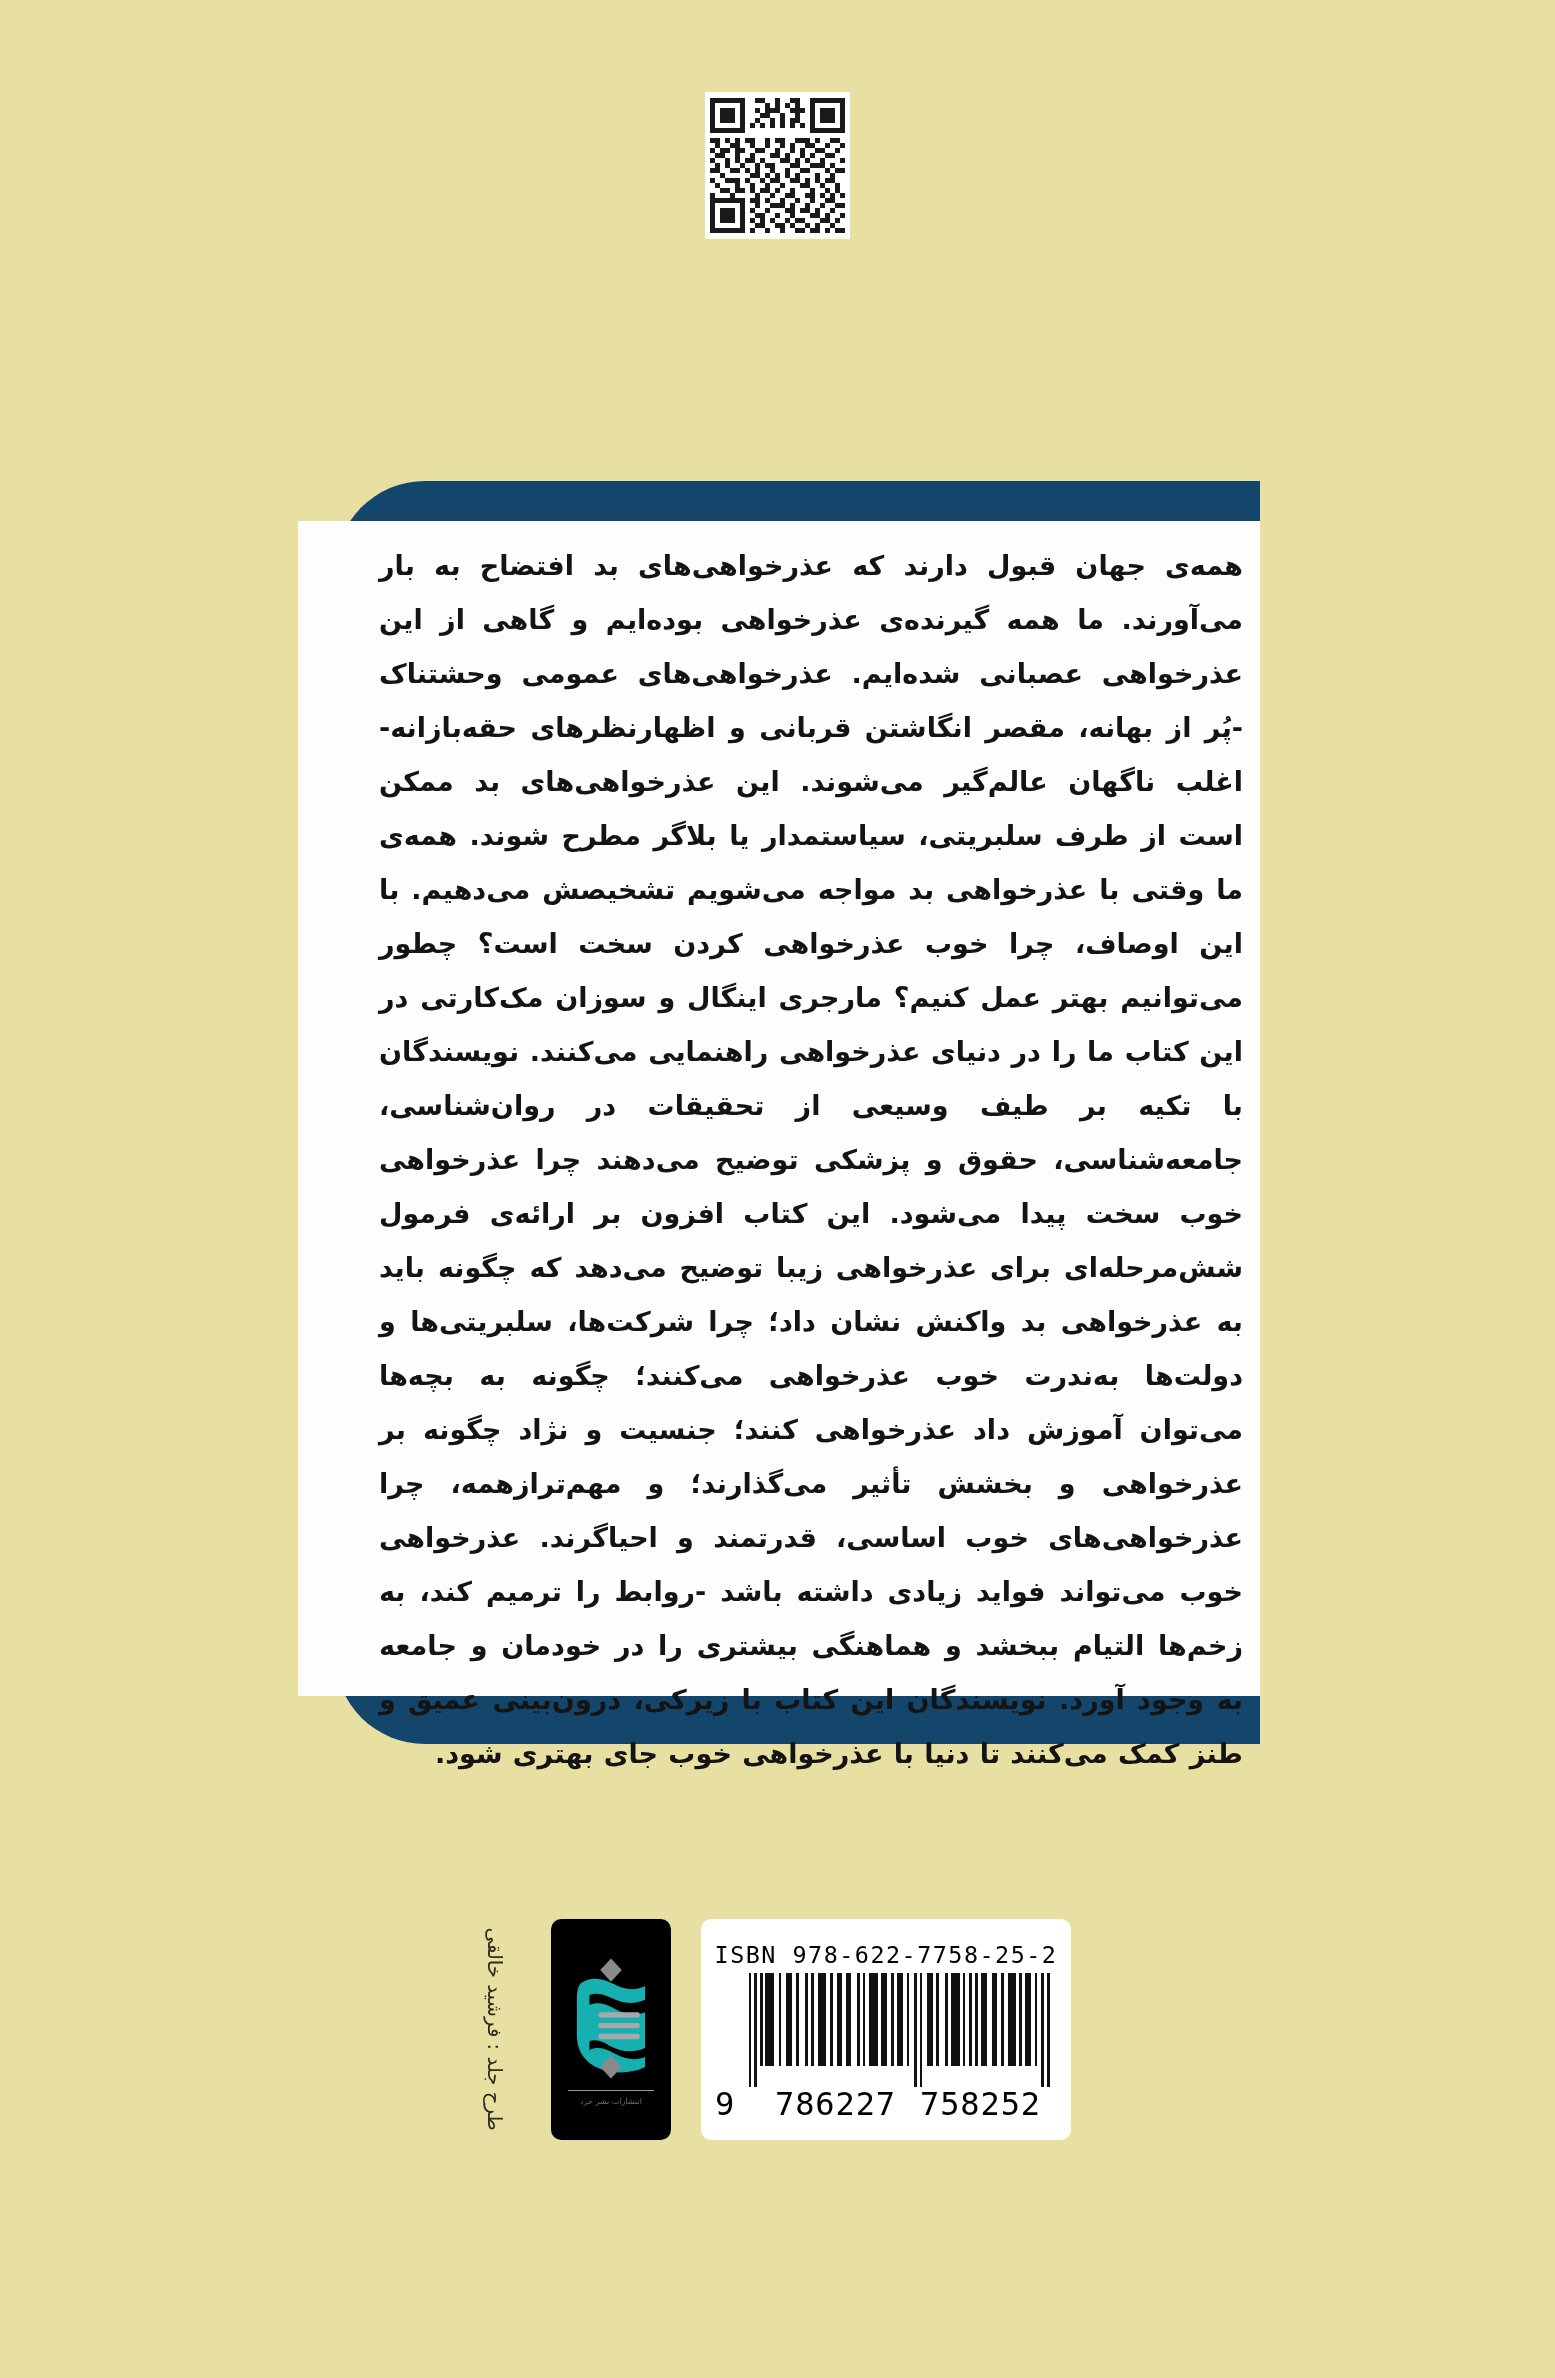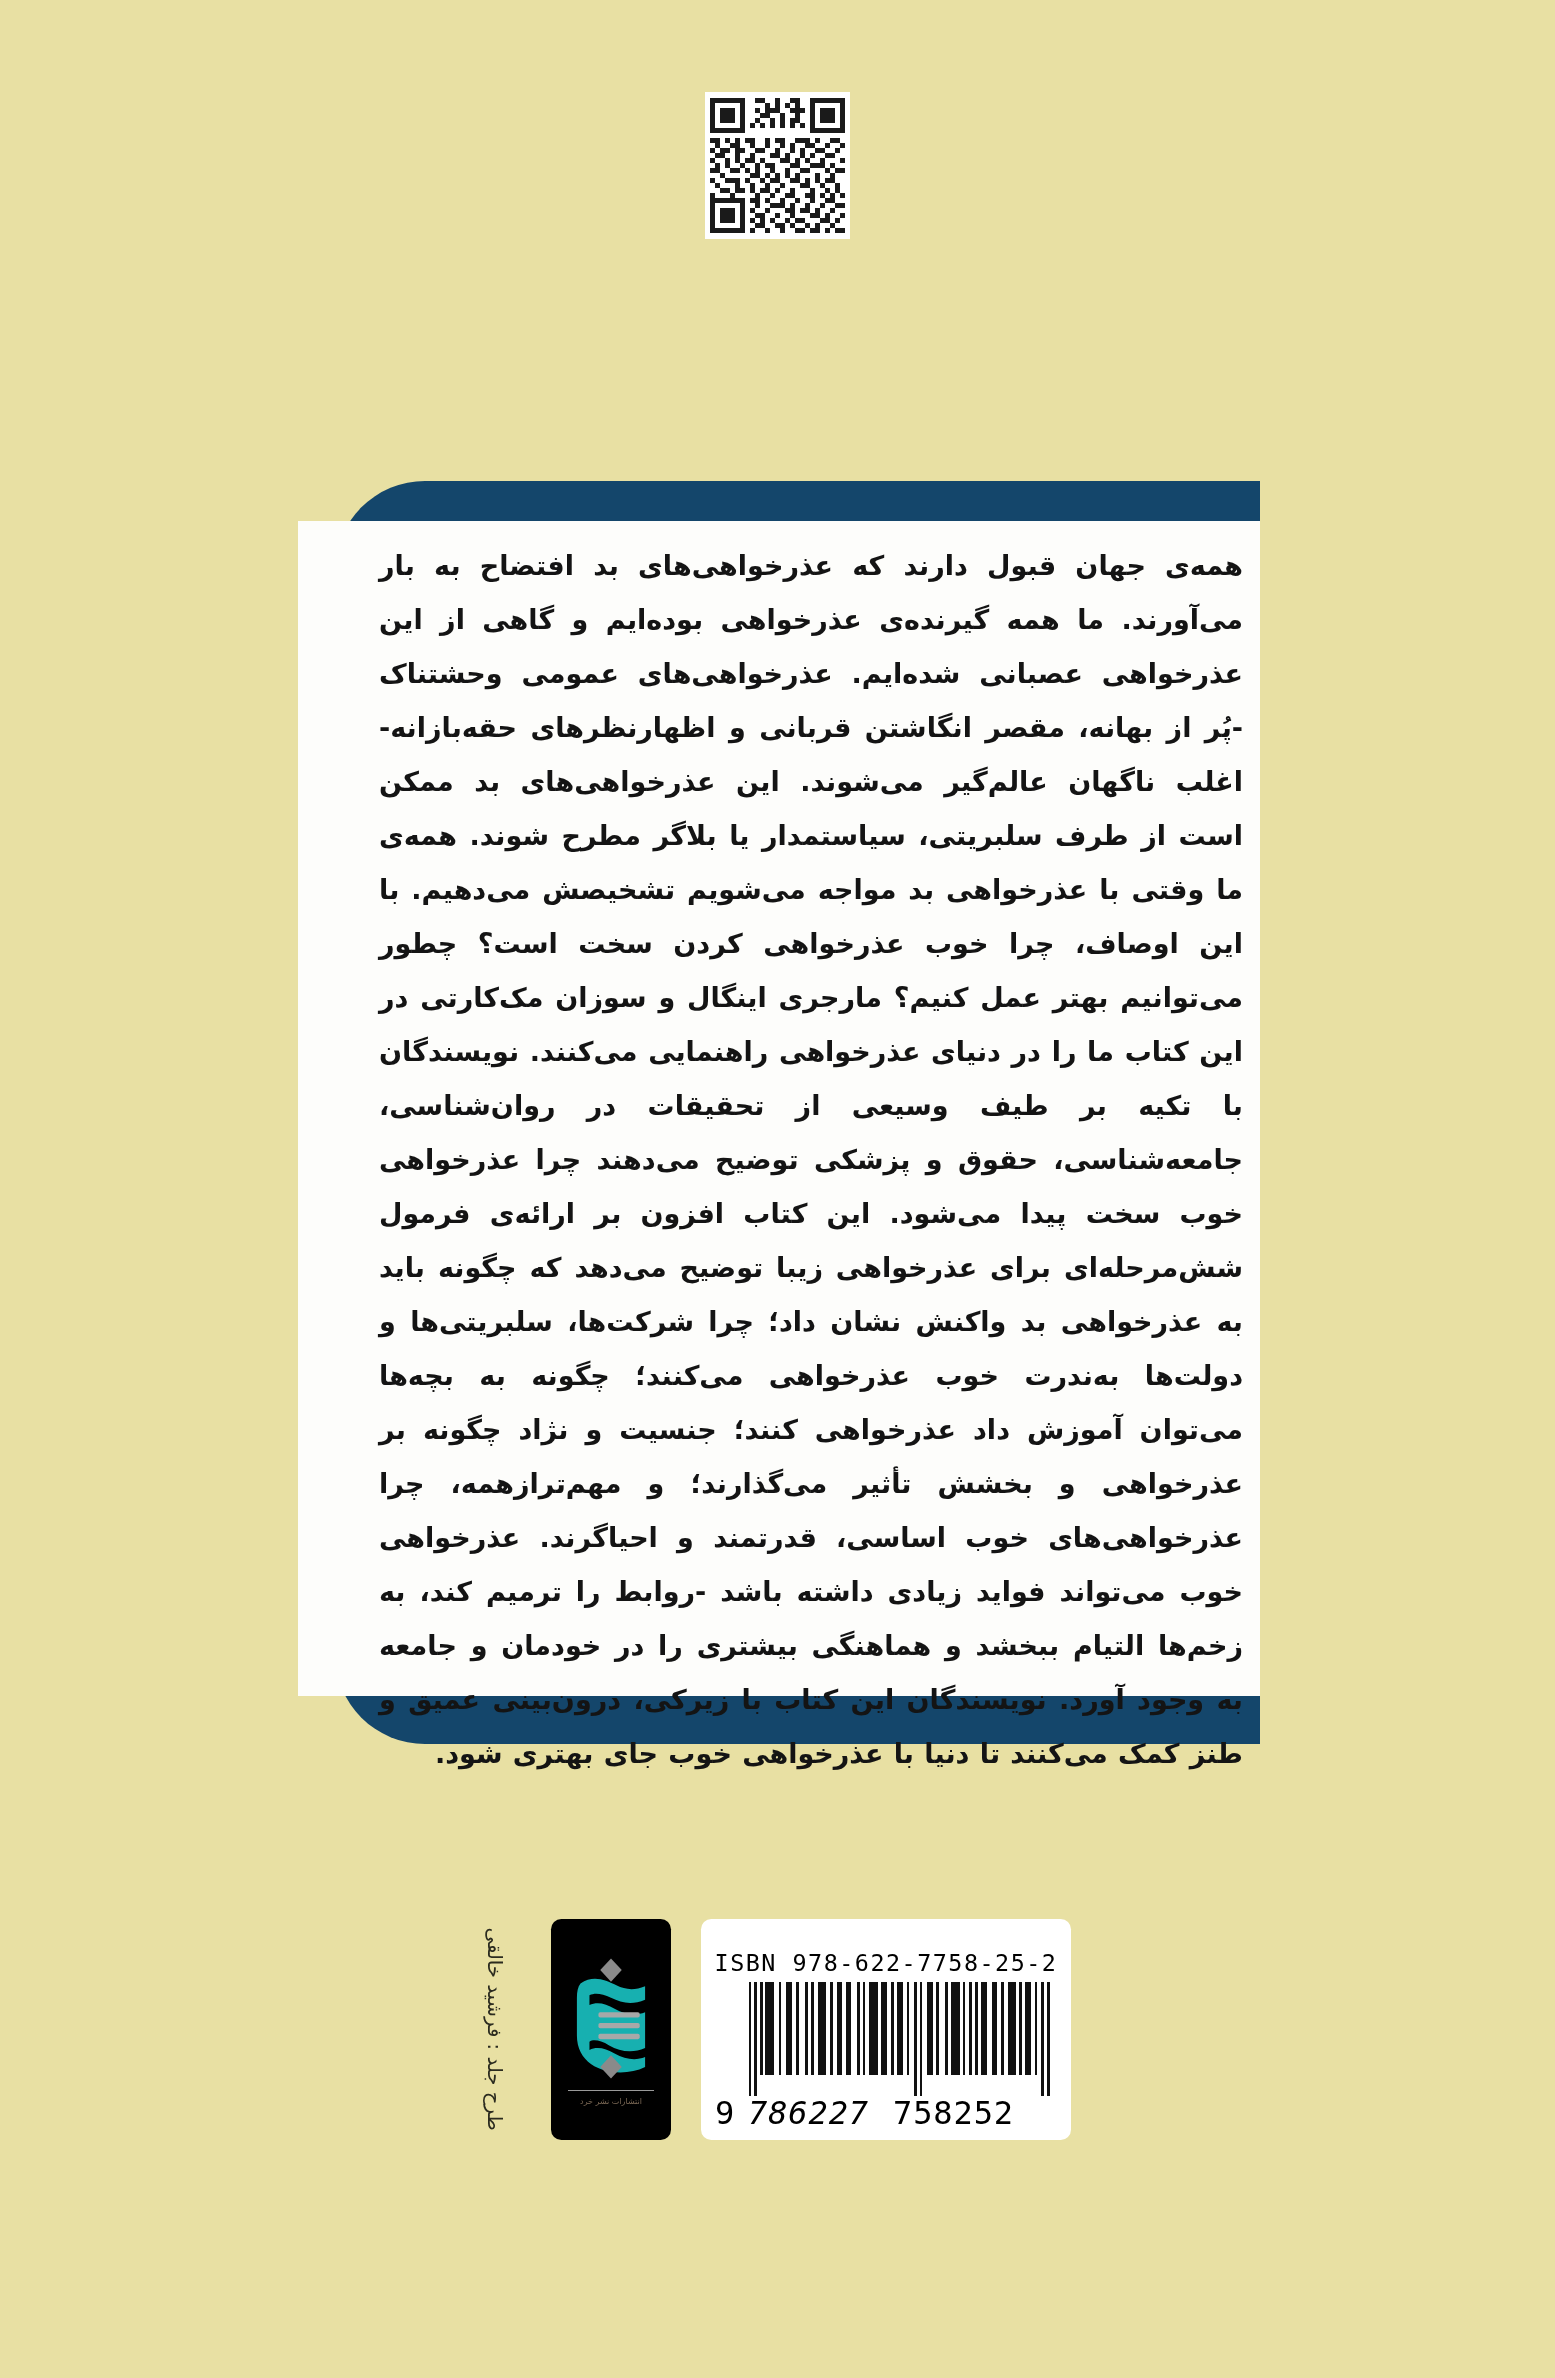--- a/index.html
+++ b/index.html
@@ -92,21 +92,21 @@
     top: 15px;
     width: 370px;
     height: 221px;
     background: #ffffff;
     border-radius: 10.3px;
     box-sizing: border-box;
     padding: 13px 13px 9px 13px;
     display: flex;
     flex-direction: column;
     align-items: center;
-    justify-content: flex-end;
+    justify-content: center;
   }
   #isbn-number {
     font-family: "DejaVu Sans Mono", "Liberation Mono", monospace;
     font-size: 23.4px;
     letter-spacing: 1.5px;
     color: #000;
     direction: ltr;
     white-space: nowrap;
     margin-bottom: 4.7px;
     font-weight: normal;
@@ -123,21 +123,21 @@
     justify-content: flex-start;
     align-items: baseline;
     font-family: "DejaVu Sans Mono", "Liberation Mono", monospace;
     font-size: 32px;
     color: #000;
     margin-top: -0.9px;
     line-height: 36px;
   }
   .bc-lead { width: 28px; text-align: left; letter-spacing: 0; }
   .bc-grp { letter-spacing: 0.9px; }
-  #barcode-digits .bc-g1 { margin-left: 5px; font-style: italic; }
+  #barcode-digits .bc-g1 { margin-left: 32px; }
   #barcode-digits .bc-g2 { margin-left: 24px; }
 
   #publisher-logo-box {
     position: absolute;
     left: 551px;
     top: 15px;
     width: 120px;
     height: 221px;
     background: #000000;
     border-radius: 10.3px;

